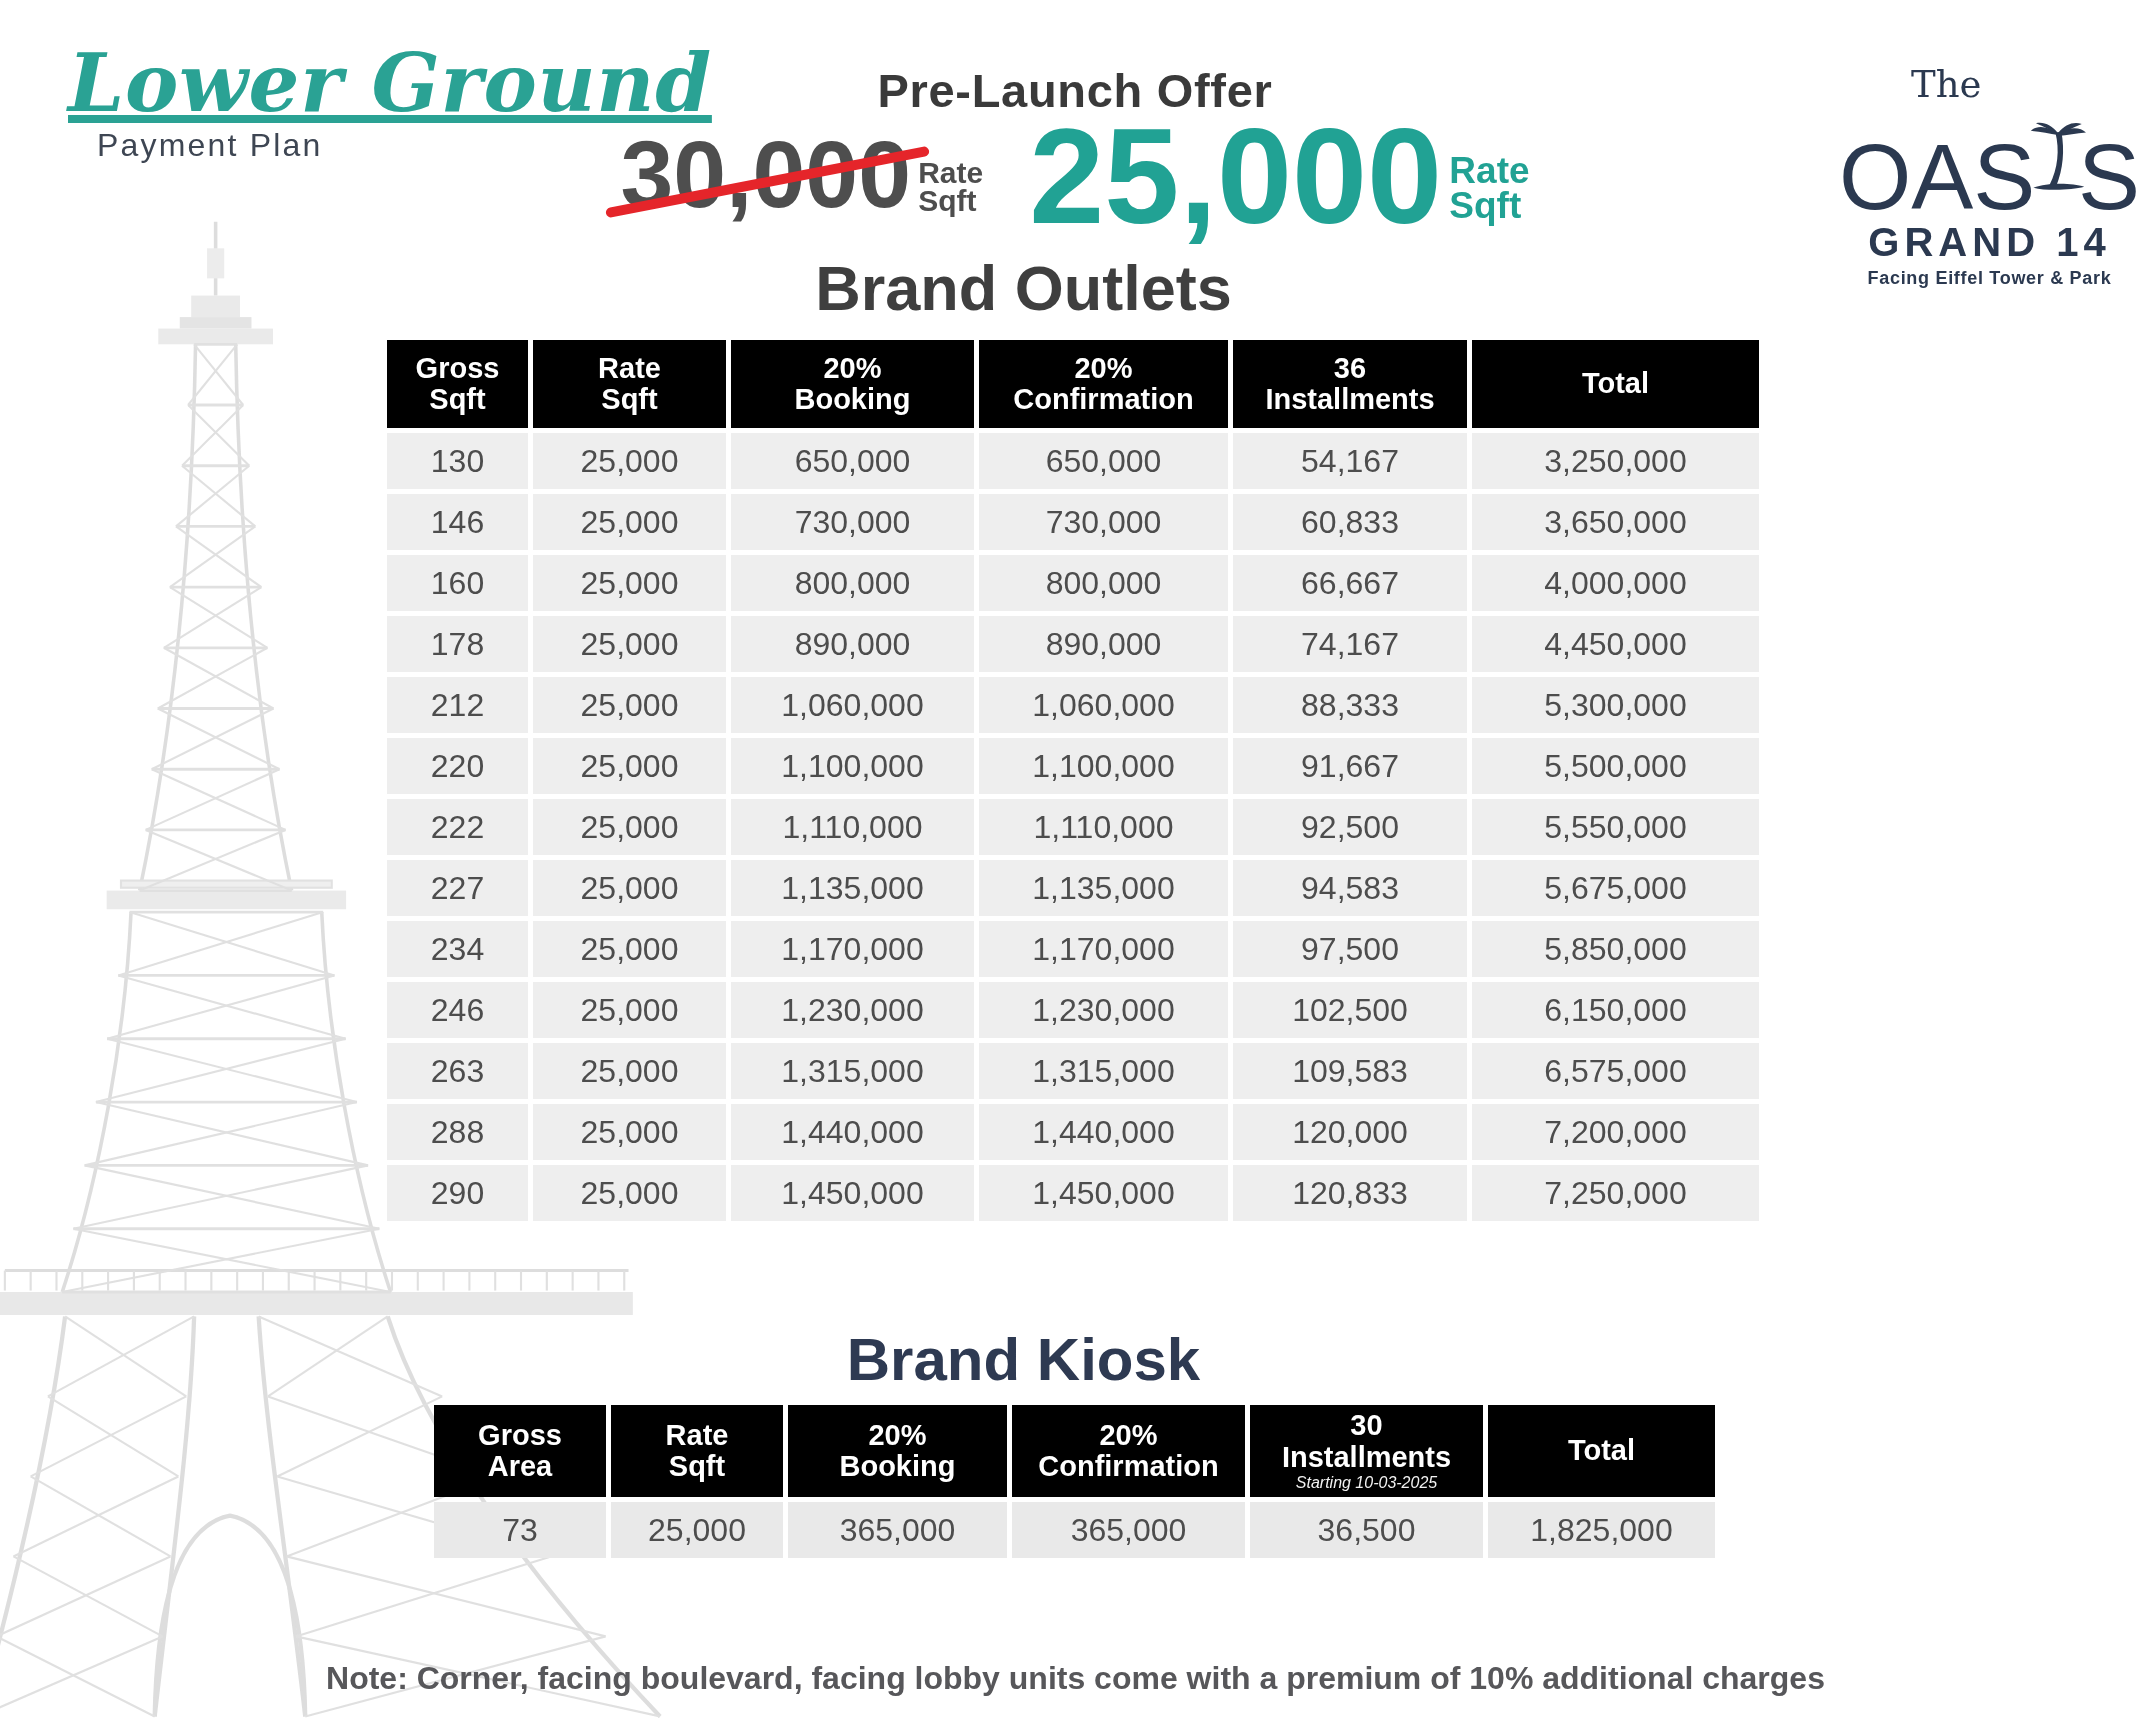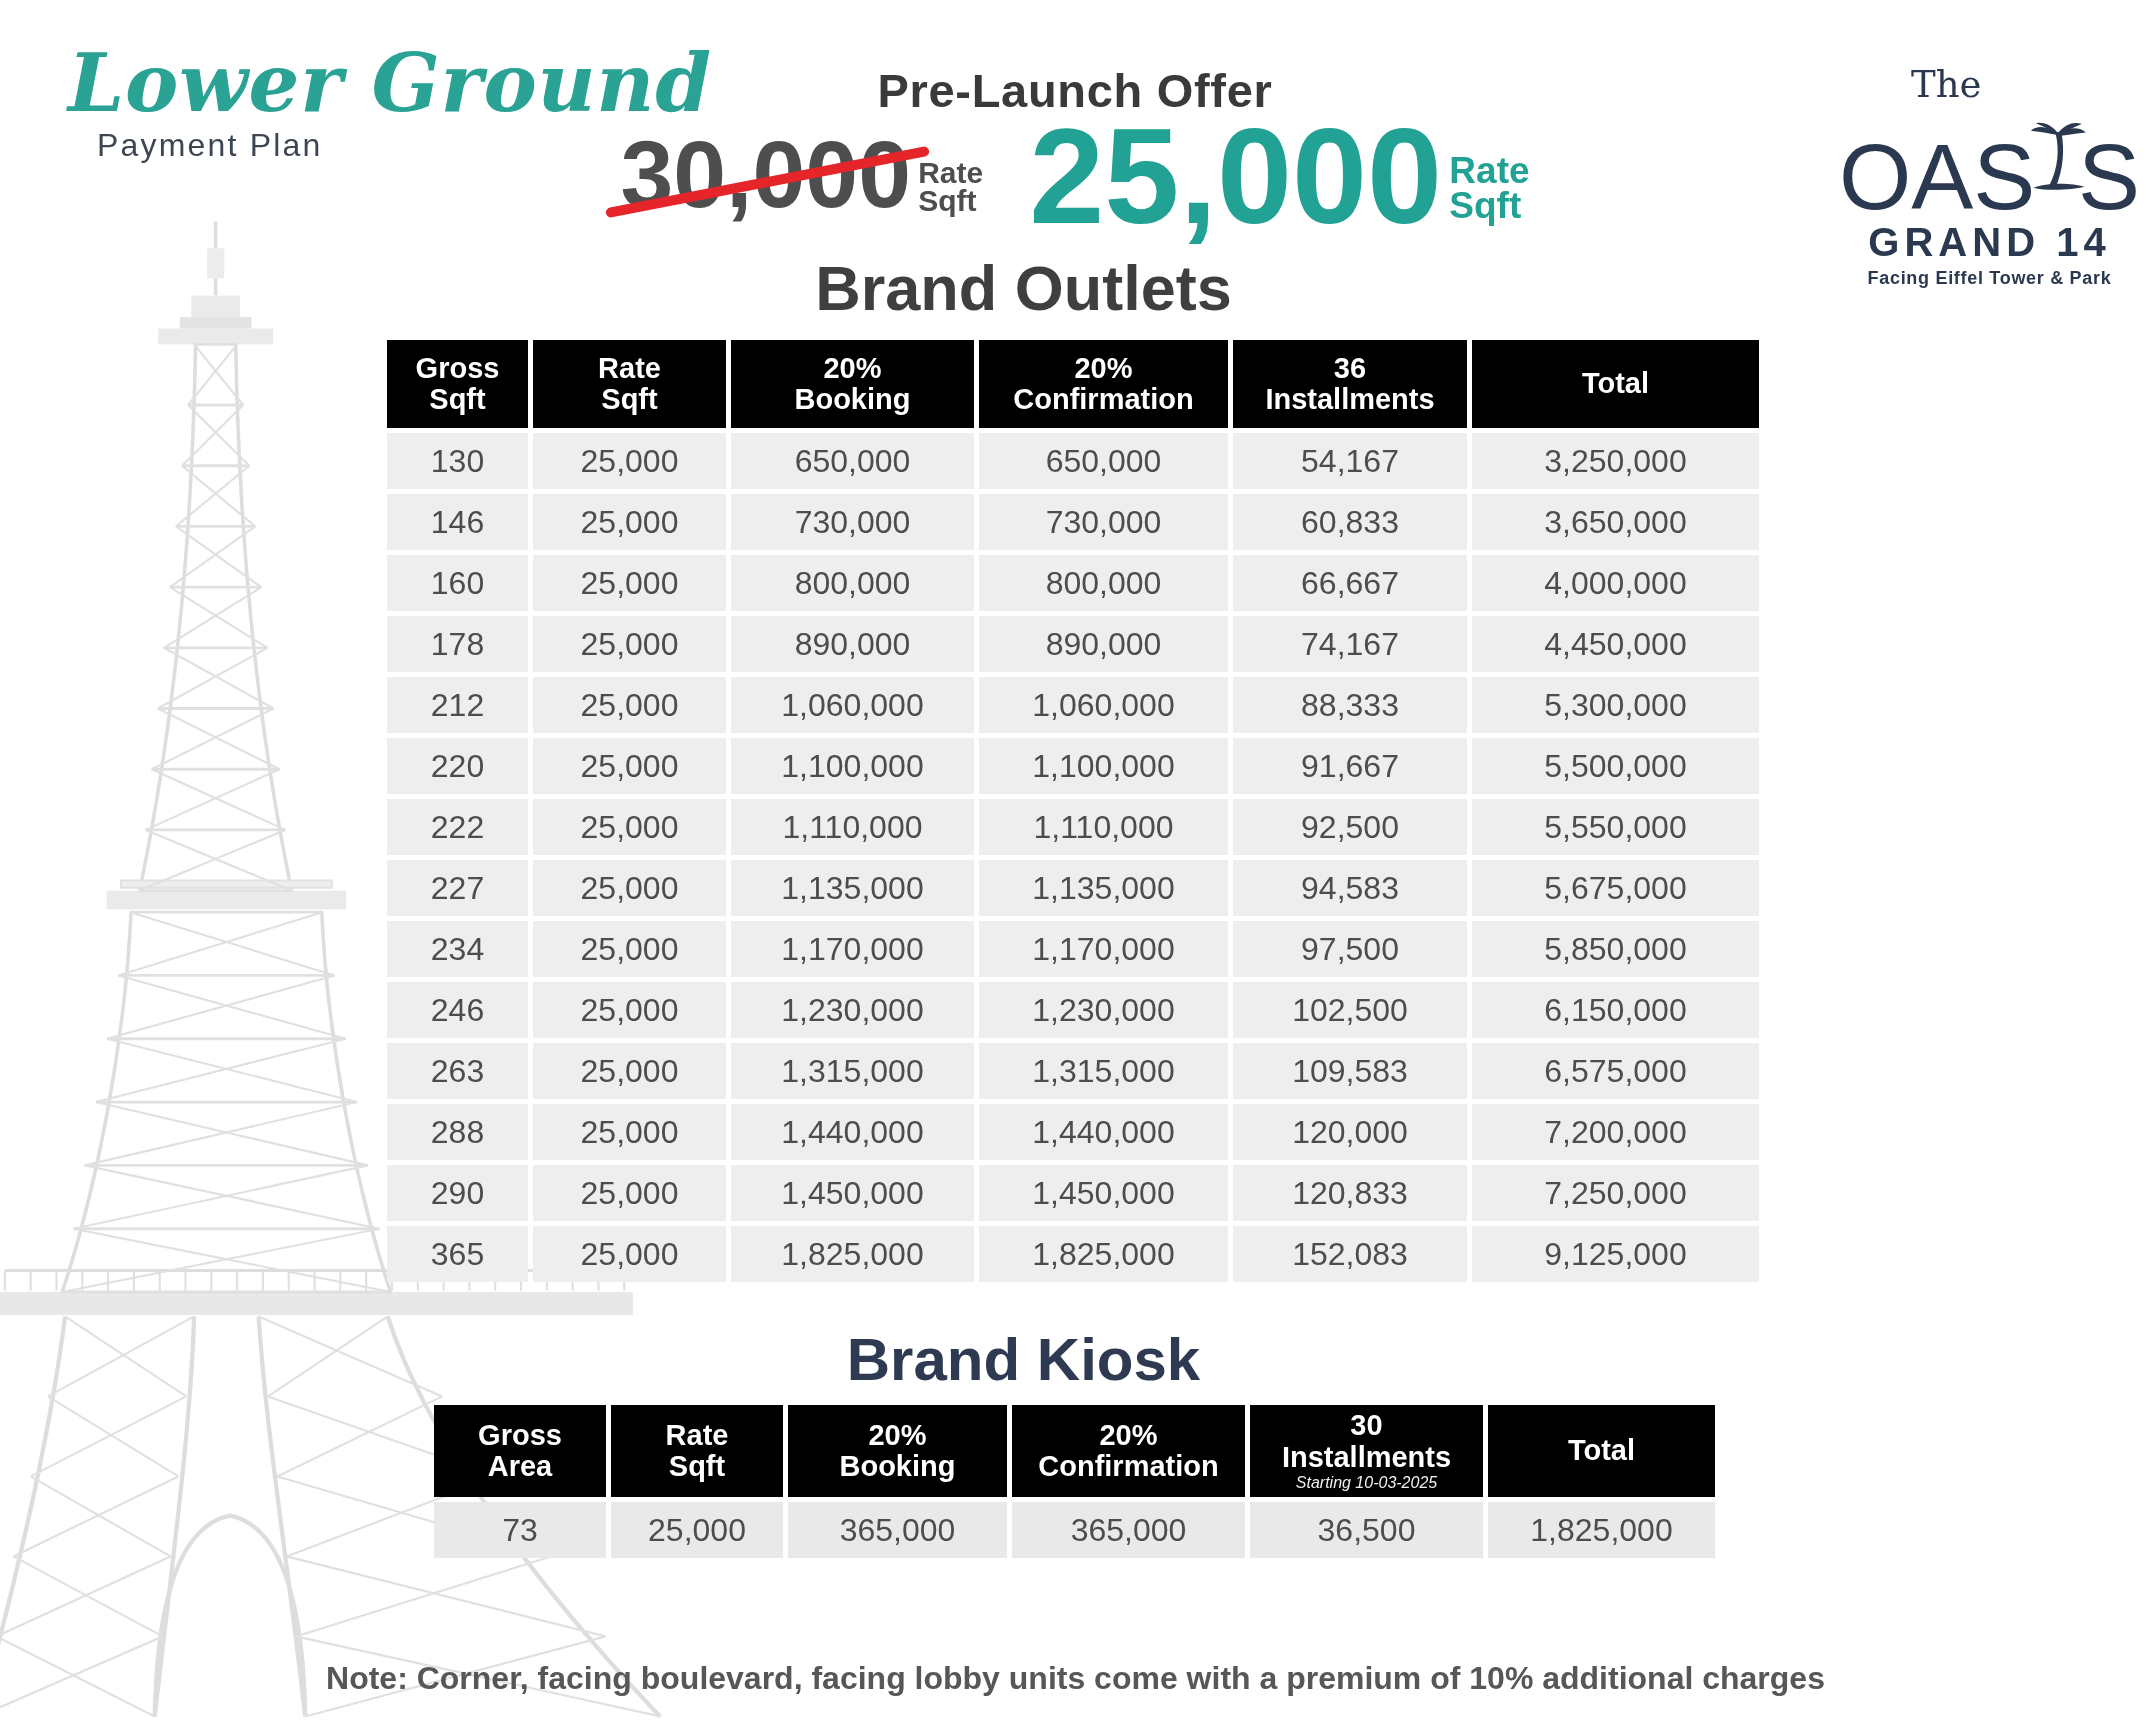--- a/index.html
+++ b/index.html
@@ -5,21 +5,21 @@
   html,body{margin:0;padding:0;background:#ffffff;}
   .canvas{position:relative;width:2151px;height:1721px;background:#ffffff;overflow:hidden;
           font-family:"Liberation Sans", sans-serif;color:#3f3f3f;}
 
   
   .tower-wrap{position:absolute;left:-21.5px;top:211px;width:717px;height:1509px;z-index:0;opacity:.95;}
 
   
   .brand{position:absolute;left:68px;top:43px;z-index:2;}
   .brand-script{font-family:"DejaVu Serif", serif;font-style:italic;font-weight:bold;
-                font-size:80px;line-height:1;color:#2aa294;letter-spacing:0.7px;}
+                font-size:80px;line-height:1;color:#2aa294;letter-spacing:0.7px;text-decoration:underline;}
   .brand-sub{margin:4.3px 0 0 29px;font-size:32px;color:#3e4653;letter-spacing:2.2px;}
 
   
   .offer{position:absolute;left:609px;top:63px;width:932px;text-align:center;z-index:2;}
   .offer-title{font-size:47px;font-weight:800;color:#3a3a3a;letter-spacing:0.7px;}
   .offer-rates{display:flex;justify-content:center;align-items:flex-end;gap:46px;margin-top:4.3px;}
   .old-rate{display:flex;align-items:flex-end;margin-bottom:14.3px;}
   .old-num{position:relative;font-size:95px;font-weight:800;line-height:.92;color:#4e4e4e;}
   .strike{position:absolute;left:-17px;right:-21.5px;top:52%;height:10px;background:#e5252a;
           transform:rotate(-11deg);border-radius:5px;}
@@ -361,28 +361,20 @@
           <td>7,200,000</td>
         </tr>
         <tr>
           <td>290</td>
           <td>25,000</td>
           <td>1,450,000</td>
           <td>1,450,000</td>
           <td>120,833</td>
           <td>7,250,000</td>
         </tr>
-        <tr>
-          <td>365</td>
-          <td>25,000</td>
-          <td>1,825,000</td>
-          <td>1,825,000</td>
-          <td>152,083</td>
-          <td>9,125,000</td>
-        </tr>
       </tbody>
   </table>
 
   <div class="section-title kiosk-title">Brand Kiosk</div>
   <table class="kiosk-table">
     <colgroup>
       <col style="width:172px">
         <col style="width:172px">
         <col style="width:219px">
       <col style="width:233px">

